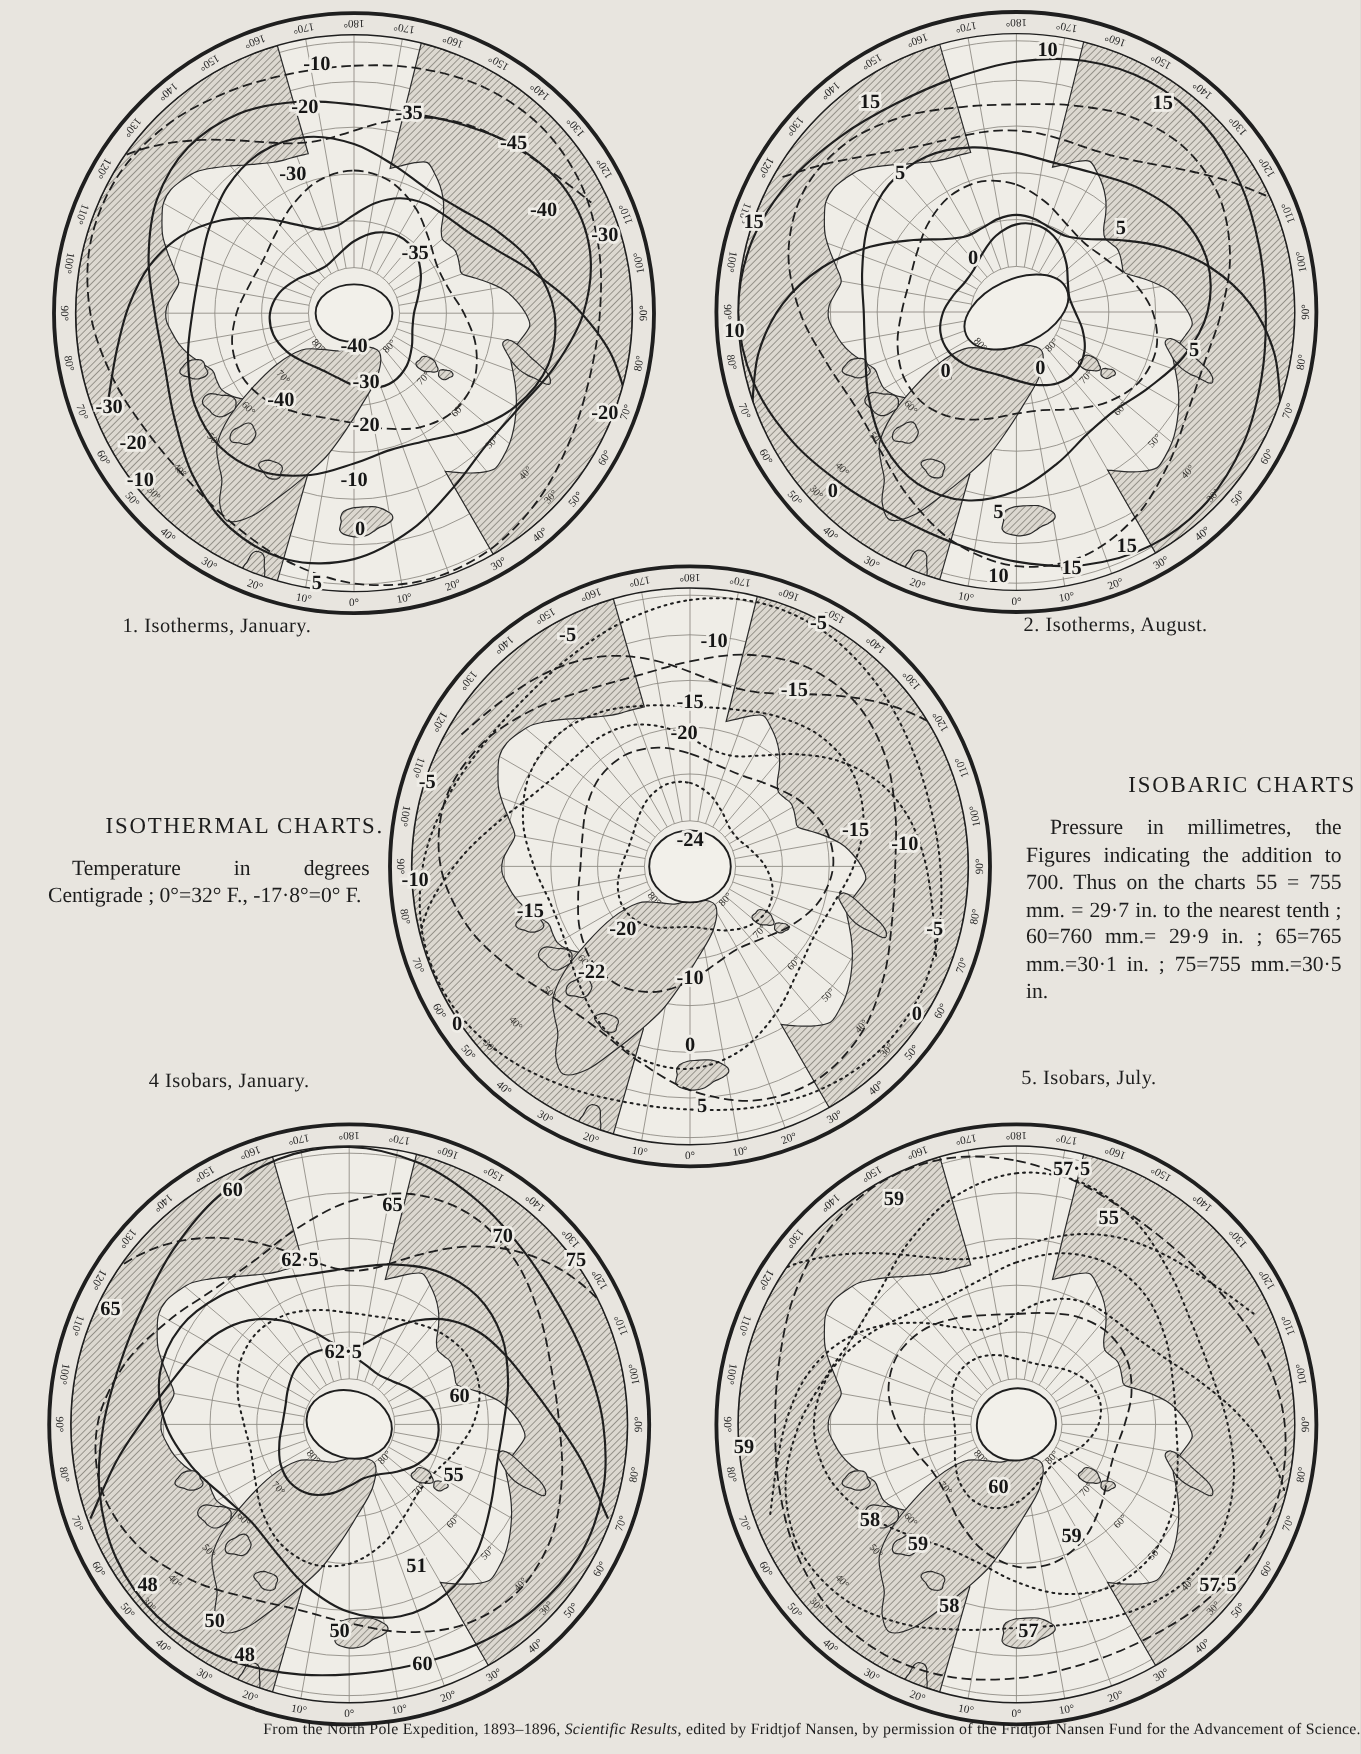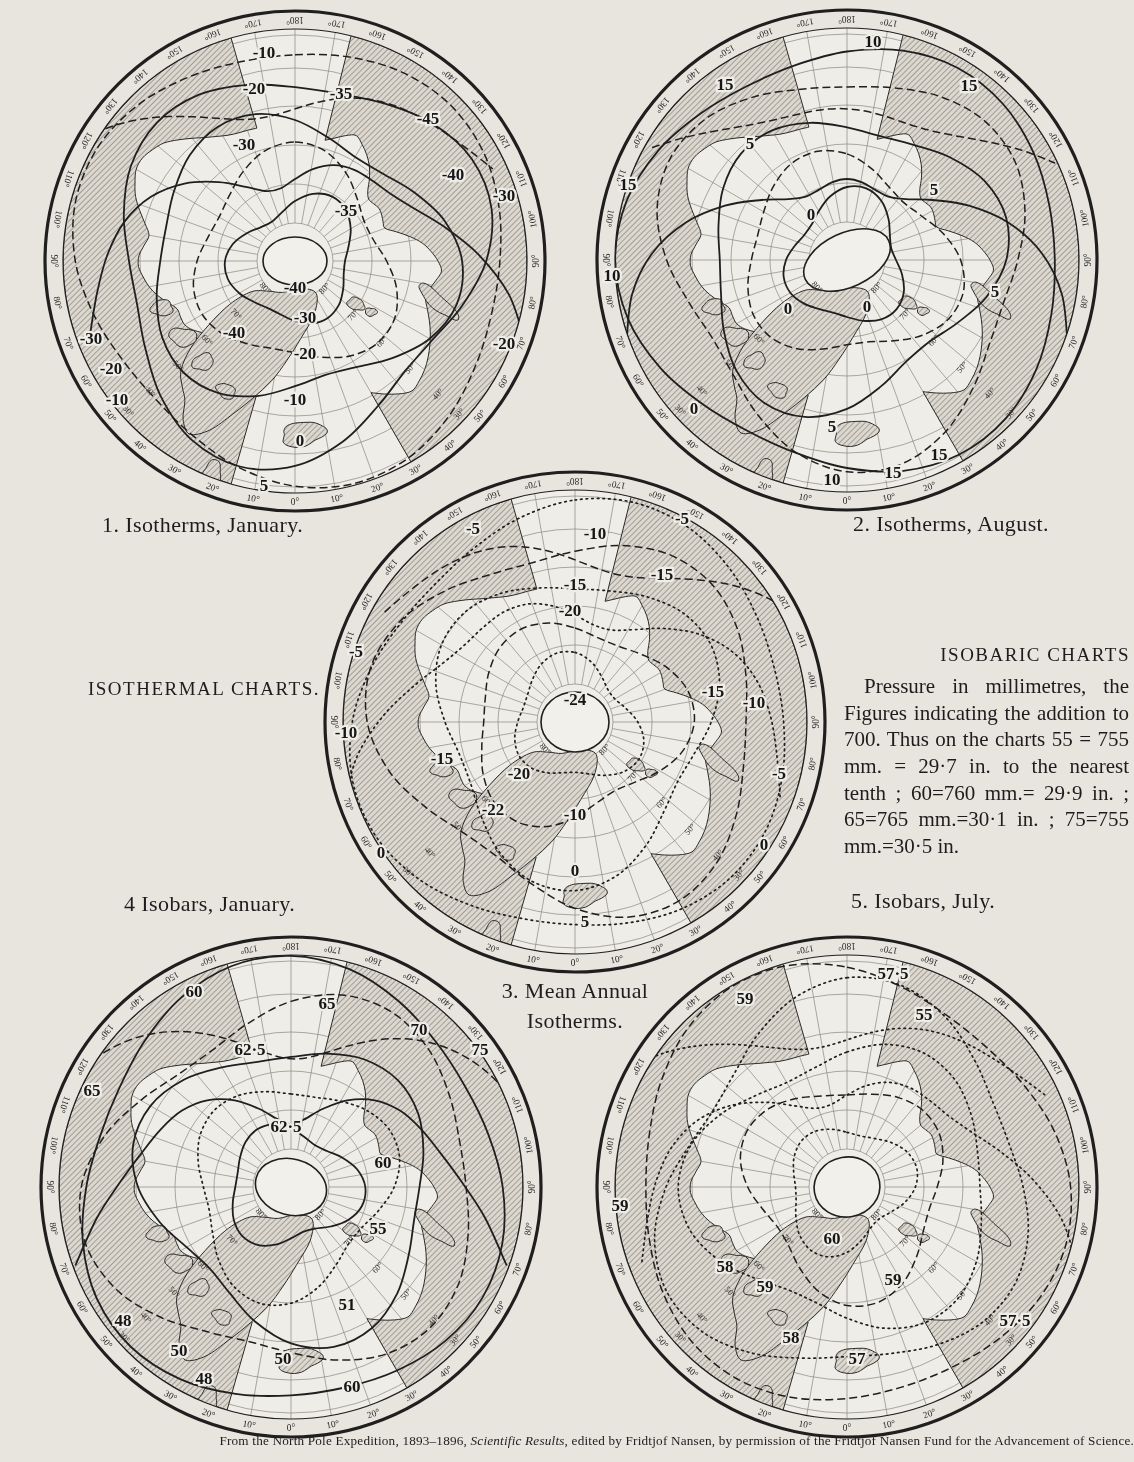--- a/index.html
+++ b/index.html
@@ -4,31 +4,31 @@
 <style>
   html,body{margin:0;padding:0;background:#cfccc5}
   .page{position:relative;width:1134px;height:1462px;background:#e8e5df;
         font-family:"Liberation Serif", serif;color:#1d1d1d;overflow:hidden;margin:0 auto}
   .map{position:absolute;width:510px;height:510px}
   #map-0{left:40px;top:6px}
   #map-1{left:592px;top:5px}
   #map-2{left:320px;top:467px}
   #map-3{left:36px;top:932px}
   #map-4{left:592px;top:932px}
-  .caption{position:absolute;font-size:22px;letter-spacing:.4px;white-space:pre-line}
+  .caption{position:absolute;font-size:17px;letter-spacing:.4px;white-space:pre-line}
   #cap-0{left:102px;top:512px}
   #cap-1{left:853px;top:511px}
   #cap-2{left:320px;top:976px;width:510px;text-align:center;line-height:1.35}
   #cap-3{left:124px;top:891px}
   #cap-4{left:851px;top:888px}
   .block{position:absolute}
   #block-isothermal{left:28px;top:678px;width:292px}
   #block-isobaric{left:843px;top:644px;width:287px}
   .block .bt{margin:0 0 7px 0;font-size:19px;font-weight:normal;text-align:right;letter-spacing:1.5px}
-  .block .bb{margin:1px;font-size:21px;line-height:1.27;text-align:justify;text-indent:20px}
+  .block .bb{margin:12px;font-size:18px;line-height:1.27;text-align:justify;text-indent:20px}
   .footer{position:absolute;left:0;right:0;top:1433px;text-align:right;font-size:13.2px;letter-spacing:.2px}
   .footer .it{font-style:italic}
   svg text{user-select:none}
 </style>
 </head>
 <body>
 
 <div class="page">
 
   <div id="map-0" class="map"><svg viewBox="0 0 510 510" width="510" height="510">
@@ -778,27 +778,26 @@
           <text x="173" y="360">59</text>
           <text x="301" y="353">59</text>
           <text x="423" y="394">57·5</text>
           <text x="199" y="411">58</text>
           <text x="265" y="432">57</text>
         </g>
       </svg></div>
 
   <div id="cap-0" class="caption">1.  Isotherms, January.</div>
   <div id="cap-1" class="caption">2.  Isotherms, August.</div>
-  <div id="cap-2" class="caption">3.  Mean Annual
-Isotherms.</div>
   <div id="cap-3" class="caption">4   Isobars, January.</div>
   <div id="cap-4" class="caption">5.  Isobars, July.</div>
 
   <div id="block-isothermal" class="block">
     <div class="bt">ISOTHERMAL CHARTS.</div>
+    <p class="bb">Temperature in degrees Centigrade ; 0°=32° F., -17·8°=0° F.</p>
   </div>
 
   <div id="block-isobaric" class="block">
     <div class="bt">ISOBARIC CHARTS</div>
     <p class="bb">Pressure in millimetres, the Figures indicating the addition to 700. Thus on the charts 55 = 755 mm. = 29·7 in. to the nearest tenth ; 60=760 mm.= 29·9 in. ; 65=765 mm.=30·1 in. ; 75=755 mm.=30·5 in.</p>
   </div>
 
   <div class="footer"><span>From the North Pole Expedition, 1893–1896, </span><span class="it">Scientific Results</span><span>, edited by Fridtjof Nansen, by permission of the Fridtjof Nansen Fund for the Advancement of Science.</span></div>
 </div>
 

